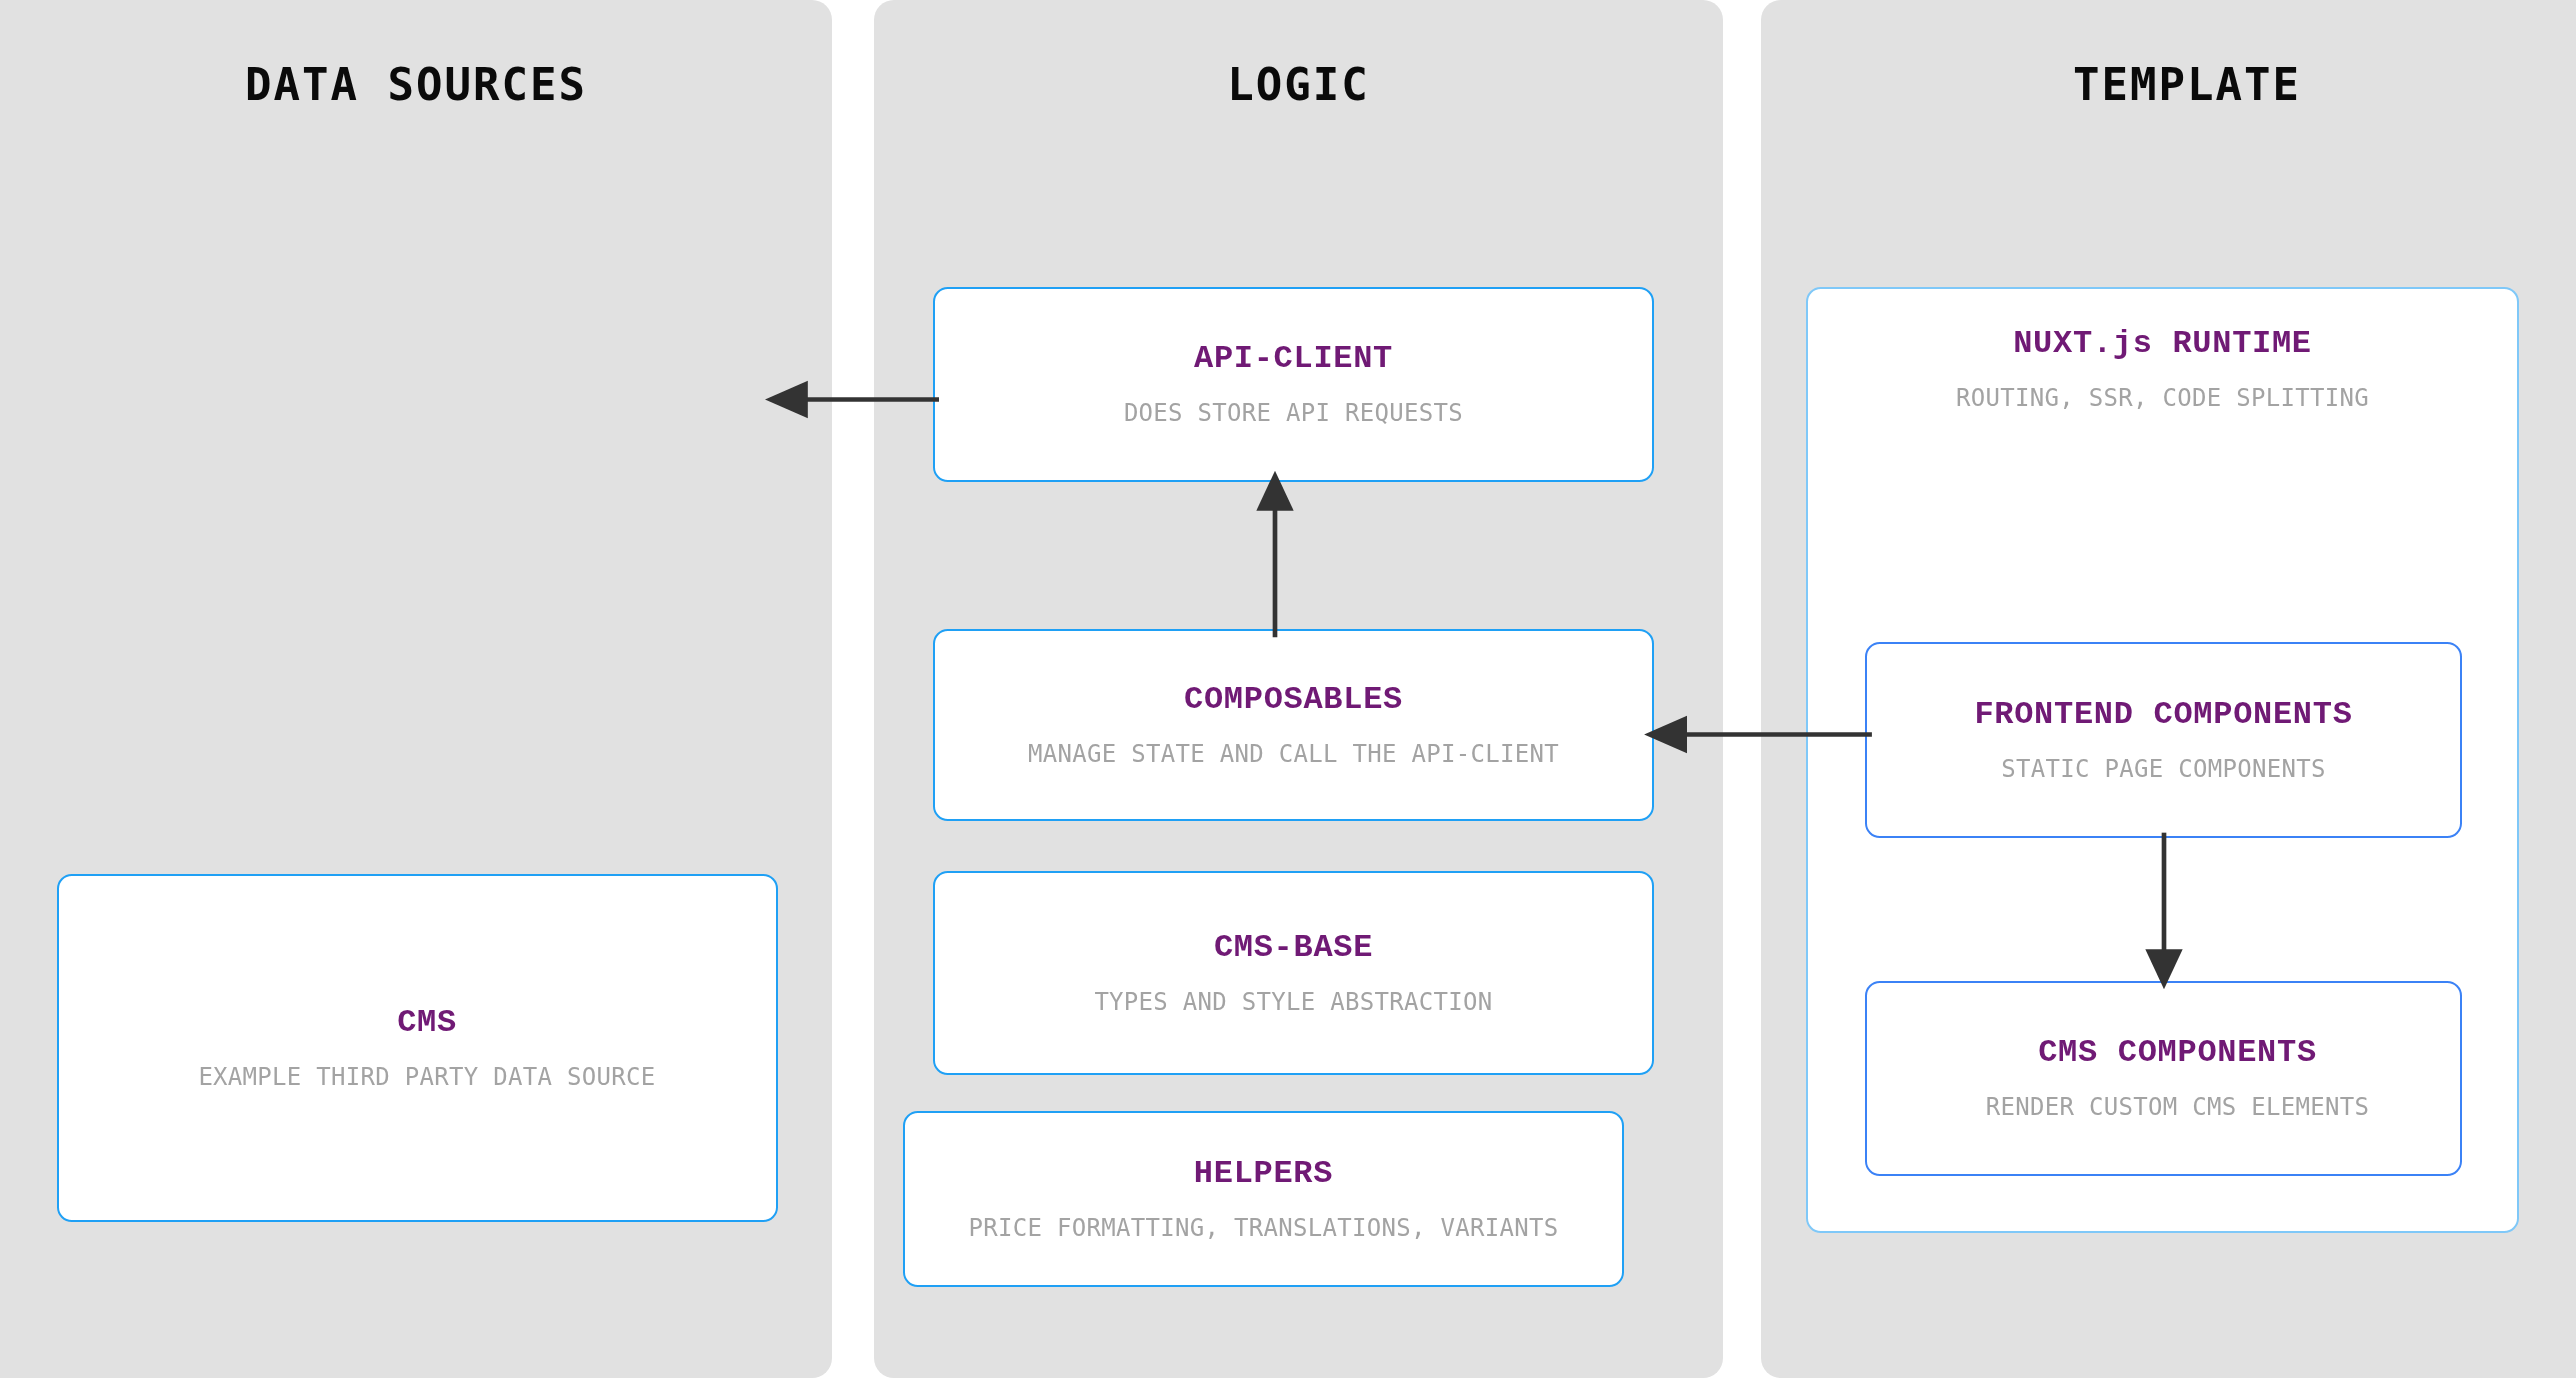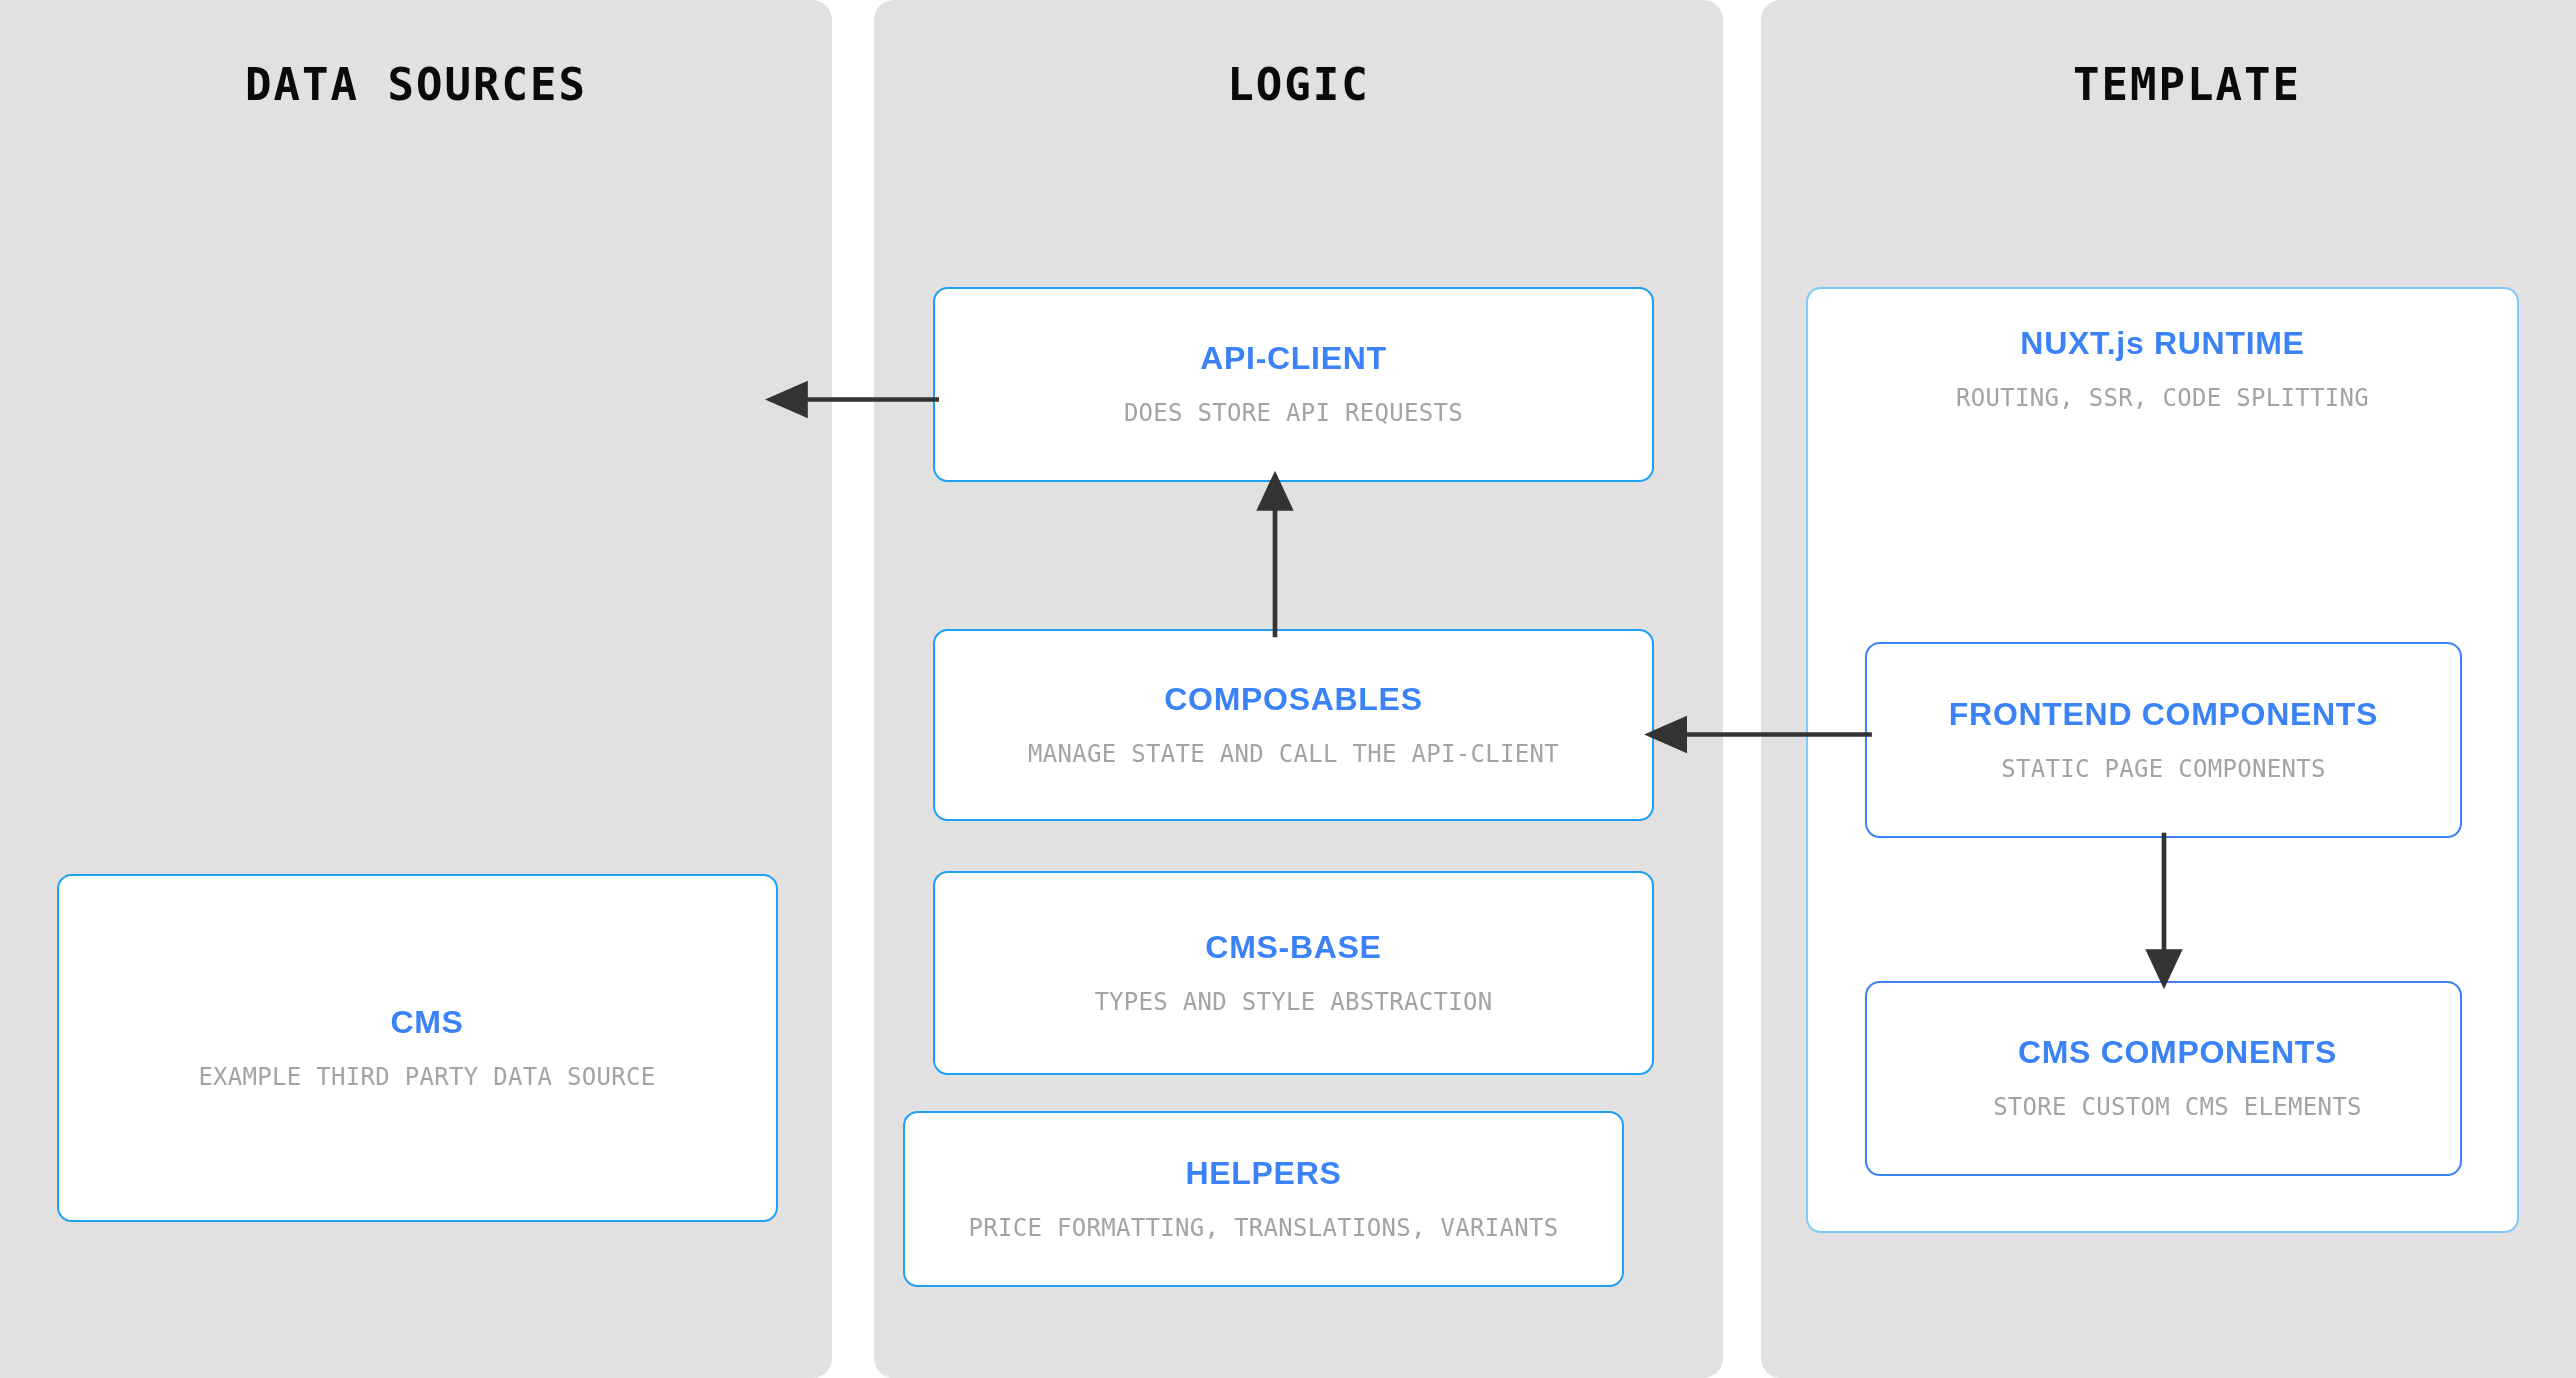--- a/index.html
+++ b/index.html
@@ -60,25 +60,25 @@
   }
   .node.nested {
     border: 2px solid #3b82f6;
   }
   .node.container {
     border: 2px solid #7FC8F8;
     display: block;
   }
 
   .node-title {
-    font-family: Liberation Sans, sans-serif;
+    font-family: Liberation Mono, monospace;
     font-size: 32px;
     font-weight: 700;
     letter-spacing: 0.7px;
-    color: #3b82f6;
+    color: #701a75;
     text-align: center;
     white-space: nowrap;
     line-height: 1.05;
   }
   .node-sub {
     font-family: "DejaVu Sans Mono", monospace;
     font-size: 24px;
     font-weight: 400;
     letter-spacing: 0.3px;
     color: #A3A3A3;
@@ -192,21 +192,21 @@
     <div class="node-sub">ROUTING, SSR, CODE SPLITTING</div>
   </div>
 
   <div class="node nested" id="node-frontend-components">
     <div class="node-title">FRONTEND COMPONENTS</div>
     <div class="node-sub">STATIC PAGE COMPONENTS</div>
   </div>
 
   <div class="node nested" id="node-cms-components">
     <div class="node-title">CMS COMPONENTS</div>
-    <div class="node-sub">STORE CUSTOM CMS ELEMENTS</div>
+    <div class="node-sub">RENDER CUSTOM CMS ELEMENTS</div>
   </div>
 
   <svg class="arrow-svg" id="arrow-api-to-shopware" viewBox="0 0 260 100">
     <line x1="260" y1="50" x2="62" y2="50" stroke="#333333" stroke-width="7"></line>
     <polygon points="0,50 64,22 64,78" fill="#333333"></polygon>
   </svg>
 
   <svg class="arrow-svg" id="arrow-composables-to-api" viewBox="0 0 60 250">
     <line x1="30" y1="250" x2="30" y2="58" stroke="#333333" stroke-width="7"></line>
     <polygon points="30,0 2,60 58,60" fill="#333333"></polygon>

